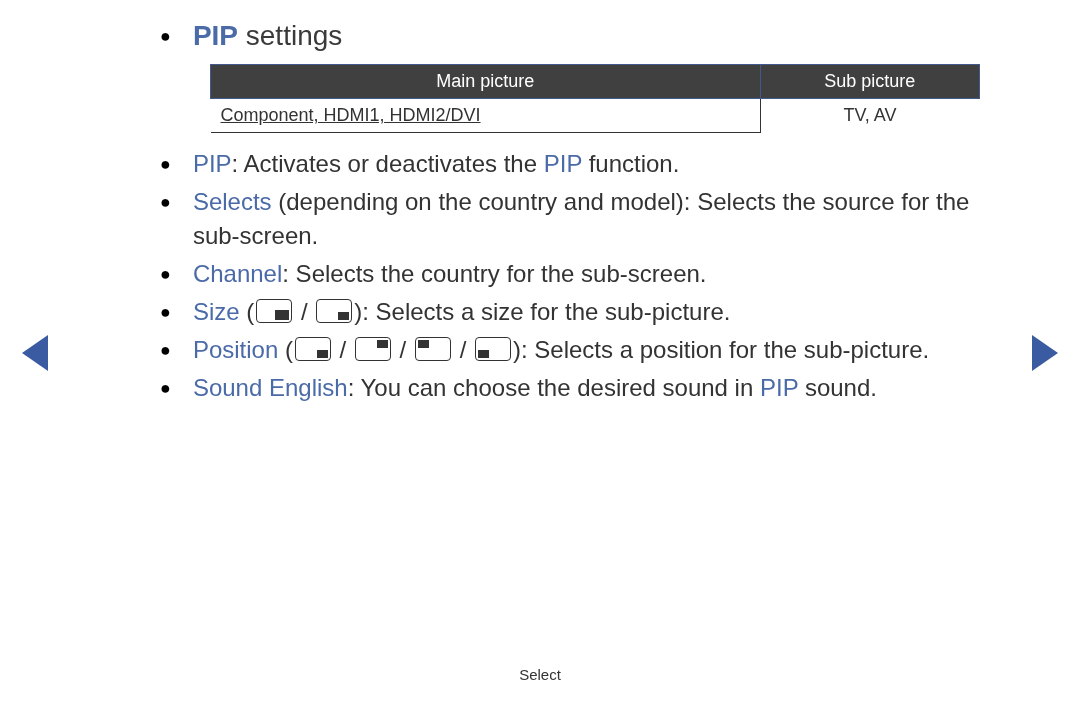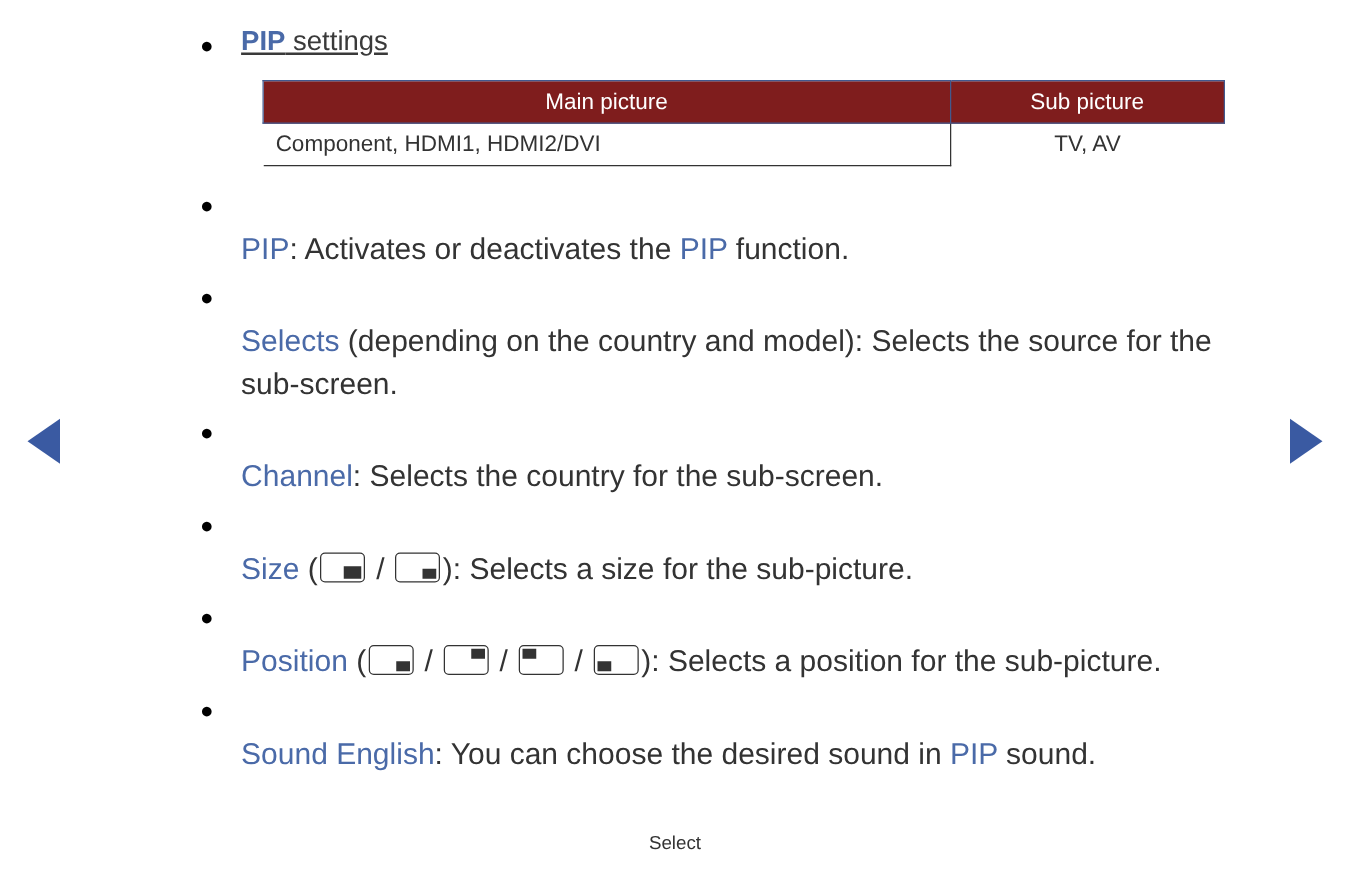--- a/index.html
+++ b/index.html
@@ -26,66 +26,65 @@
   }
   .bullet-dot {
     font-size: 18px;
     line-height: 32px;
     margin-right: 22px;
     color: #000;
     margin-left: 10px;
   }
   .term { color: #4a6aa8; }
   .title-line {
-    font-size: 22px;
+    font-size: 28px;
     color: #3a3a3a;
     font-weight: 400;
-    text-decoration: underline;
   }
   .title-line .term { font-weight: 600; }
 
   
   table.pip {
     border-collapse: collapse;
     margin: 12px 0 14px 60px;
     width: 770px;
     font-size: 18px;
   }
   table.pip th {
-    background: #7f1d1d;
+    background: #404040;
     color: #fff;
     font-weight: 400;
     padding: 6px 10px;
     border: 1px solid #42598e;
     text-align: center;
     margin-left: 12px;
   }
   table.pip td {
     border-bottom: 1px solid #333;
     padding: 6px 10px;
     text-align: center;
     color: #333;
     vertical-align: middle;
   }
-  table.pip td.left { text-align: left; border-right: 1px solid #333; }
+  table.pip td.left { text-align: left; border-right: 1px solid #333; text-decoration: underline; }
   table.pip td.right { text-align: center; }
   table.pip td.sub-line1 { border-bottom: none; }
   table.pip td.nb { border-bottom: none; margin-top: 47px; }
 
   .desc-list { margin-top: 4px; }
   .desc-row {
     display: flex;
     align-items: flex-start;
     font-size: 24px;
     line-height: 34px;
     margin-bottom: 4px;
     color: #333;
   }
   .desc-row .bullet-dot { line-height: 34px; font-size: 18px; }
-  .desc-row .text { flex: 1; margin-top: 36px; }
+  .desc-row .text { flex: 1; }
   .desc-row .term { font-weight: 400; }
 
   
   .ricon {
     display: inline-block;
     width: 34px;
     height: 22px;
     border: 1.5px solid #333;
     border-radius: 4px;
     vertical-align: -3px;

